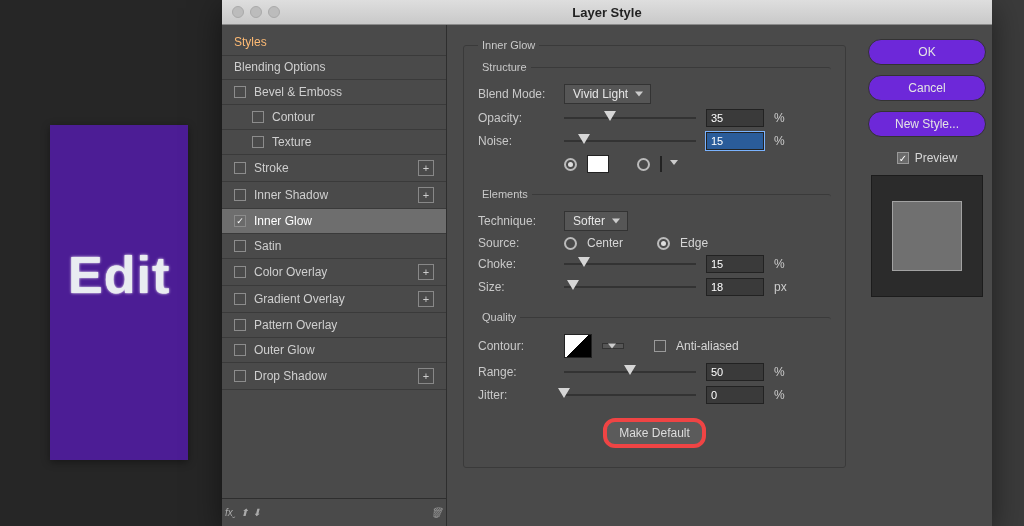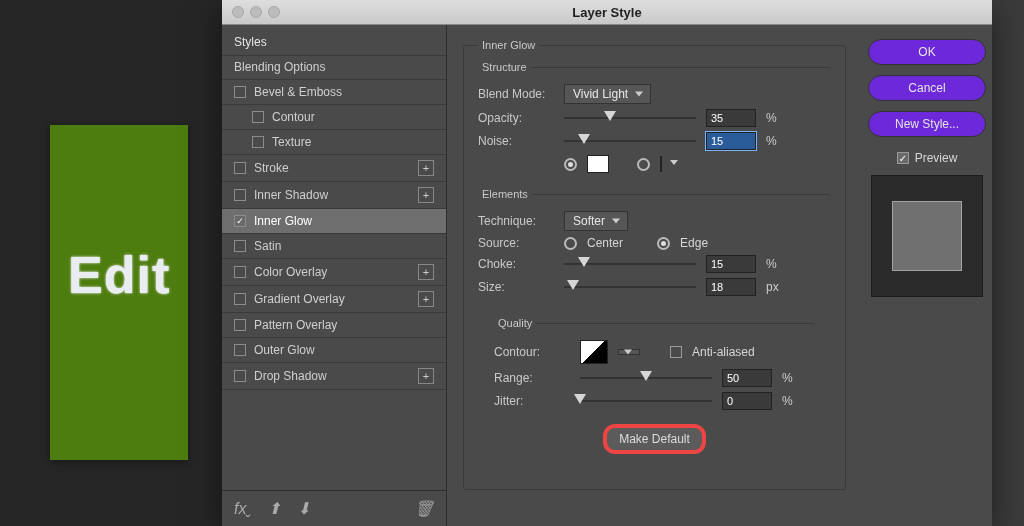--- a/index.html
+++ b/index.html
@@ -14,21 +14,21 @@
     overflow: hidden;
     position: relative;
   }
   
   .canvas {
     position: absolute;
     left: 50px;
     top: 125px;
     width: 138px;
     height: 335px;
-    background: #4d7c0f;
+    background: #4c1d95;
     box-shadow: 0 2px 8px rgba(0,0,0,.4);
   }
   .canvas .text {
     position: absolute;
     left: 18px;
     top: 120px;
     font-family: "Arial Black", Arial, sans-serif;
     font-size: 52px;
     font-weight: 900;
     color: #e9ecf1;
@@ -63,21 +63,21 @@
   
   .styles {
     width: 225px;
     background: #4a4a4a;
     border-right: 1px solid #2e2e2e;
     display: flex;
     flex-direction: column;
   }
   .styles .hdr {
     padding: 10px 12px 6px;
-    color: #e5e5e5;
+    color: #fdba74;
     border-bottom: 1px solid #3a3a3a;
   }
   .style-row {
     display: flex;
     align-items: center;
     padding: 5px 12px;
     border-top: 1px solid #3a3a3a;
     border-bottom: 1px solid #3a3a3a;
     margin-top:-1px;
     gap: 8px;
@@ -85,26 +85,26 @@
     color:#cfcfcf;
   }
   .style-row.sub { padding-left: 30px; }
   .style-row.sel { background:#6e6e6e; color:#fff; }
   .chk { width:12px;height:12px;border:1px solid #8c8c8c;background:#4a4a4a;display:inline-flex;align-items:center;justify-content:center;font-size:9px;color:#fff;}
   .chk.on { background:#6a6a6a; }
   .plus { margin-left:auto; width:16px;height:16px;border:1px solid #888;display:flex;align-items:center;justify-content:center;font-size:11px;color:#ccc;}
   .footer-row {
     margin-top:auto;
     border-top:1px solid #2e2e2e;
-    padding:8px 12px;
+    padding:8px 3px;
     display:flex;
-    gap:16px;
+    gap:4px;
     color:#aaa;
     font-style:italic;
-    font-size:16px;
+    font-size:10px;
     align-items:center;
   }
   .footer-row .trash { margin-left:auto; color:#999; }
 
   
   .settings {
     flex: 1;
     padding: 14px 16px;
     background: #4a4a4a;
   }
@@ -115,21 +115,21 @@
     padding: 10px 14px 14px;
   }
   legend { padding: 0 4px; color:#c9c9c9; font-size:11px;}
   .row { display:flex; align-items:center; gap:10px; margin:5px 0; }
   .lbl { width: 76px; text-align:left; color:#c9c9c9; }
   .select { background:#565656; border:1px solid #333; color:#e6e6e6; padding:2px 22px 2px 8px; position:relative; display:inline-flex; align-items:flex-end; }
   .select::after { content:""; position:absolute; right:7px; top:50%; width:0;height:0;border-left:4px solid transparent;border-right:4px solid transparent;border-top:5px solid #ccc; transform:translateY(-50%);}
   .slider { flex:1; max-width:132px; height:14px; position:relative; }
   .slider .track { position:absolute; top:6px; left:0; right:0; height:2px; background:#333;}
   .slider .thumb { position:absolute; top:0; width:0;height:0; border-left:6px solid transparent;border-right:6px solid transparent;border-top:10px solid #d6d6d6;}
-  .num { width:50px; background:#3a3a3a; border:1px solid #222; color:#fff; padding:2px 4px; text-align:left; font-size:11px;}
+  .num { width:58px; background:#3a3a3a; border:1px solid #222; color:#fff; padding:2px 4px; text-align:left; font-size:11px;}
   .num.active { background:#2a5c9a; outline:1px solid #7ab3ff;}
   .unit { color:#ccc; }
   .rad { width:13px;height:13px;border-radius:50%;border:2px solid #bbb;display:inline-flex;align-items:center;justify-content:center;}
   .rad.on::after{content:"";width:5px;height:5px;border-radius:50%;background:#ddd;}
   .swatch { width:22px;height:18px;background:#fff;border:1px solid #222;}
   .grad { width:105px;height:18px;border:1px solid #222;position:relative;
     background:
       linear-gradient(to right, rgba(255,255,255,1), rgba(255,255,255,0)),
       repeating-conic-gradient(#ccc 0 25%, #fff 0 50%) 50% / 10px 10px;
   }
@@ -311,21 +311,21 @@
             <span class="lbl">Size:</span>
             <span class="slider">
                 <span class="track"></span>
                 <span class="thumb" style="left:calc(7% - 6px)"></span>
               </span>
             <span class="num">18</span>
             <span class="unit">px</span>
           </div>
         </fieldset>
 
-        <fieldset style="border:none;border-top:1px solid #3a3a3a;margin:16px;padding:6px 0 0;">
+        <fieldset style="border:none;border-top:1px solid #3a3a3a;margin:0;padding:6px 0 0;">
           <legend>Quality</legend>
           <div class="row">
             <span class="lbl">Contour:</span>
             <span class="contour-sw"></span>
             <span class="select" style="padding:2px 16px 2px 4px;width:8px;"></span>
             <span style="width:10px"></span>
             <span class="chkbox"></span>
             <span>Anti-aliased</span>
           </div>
           <div class="row">

